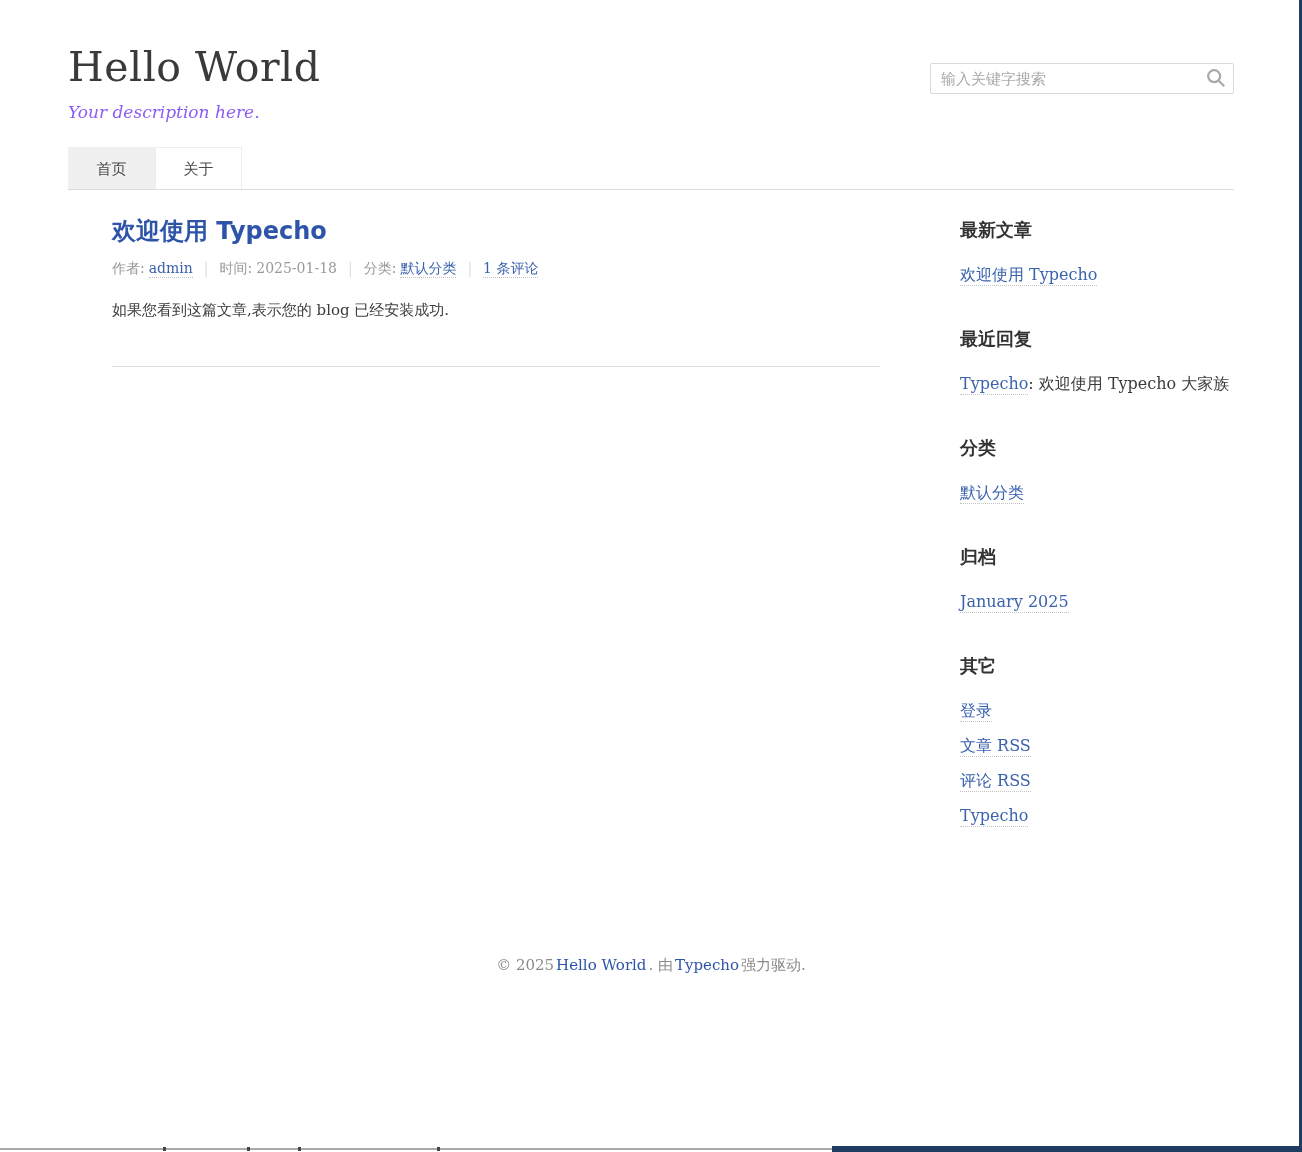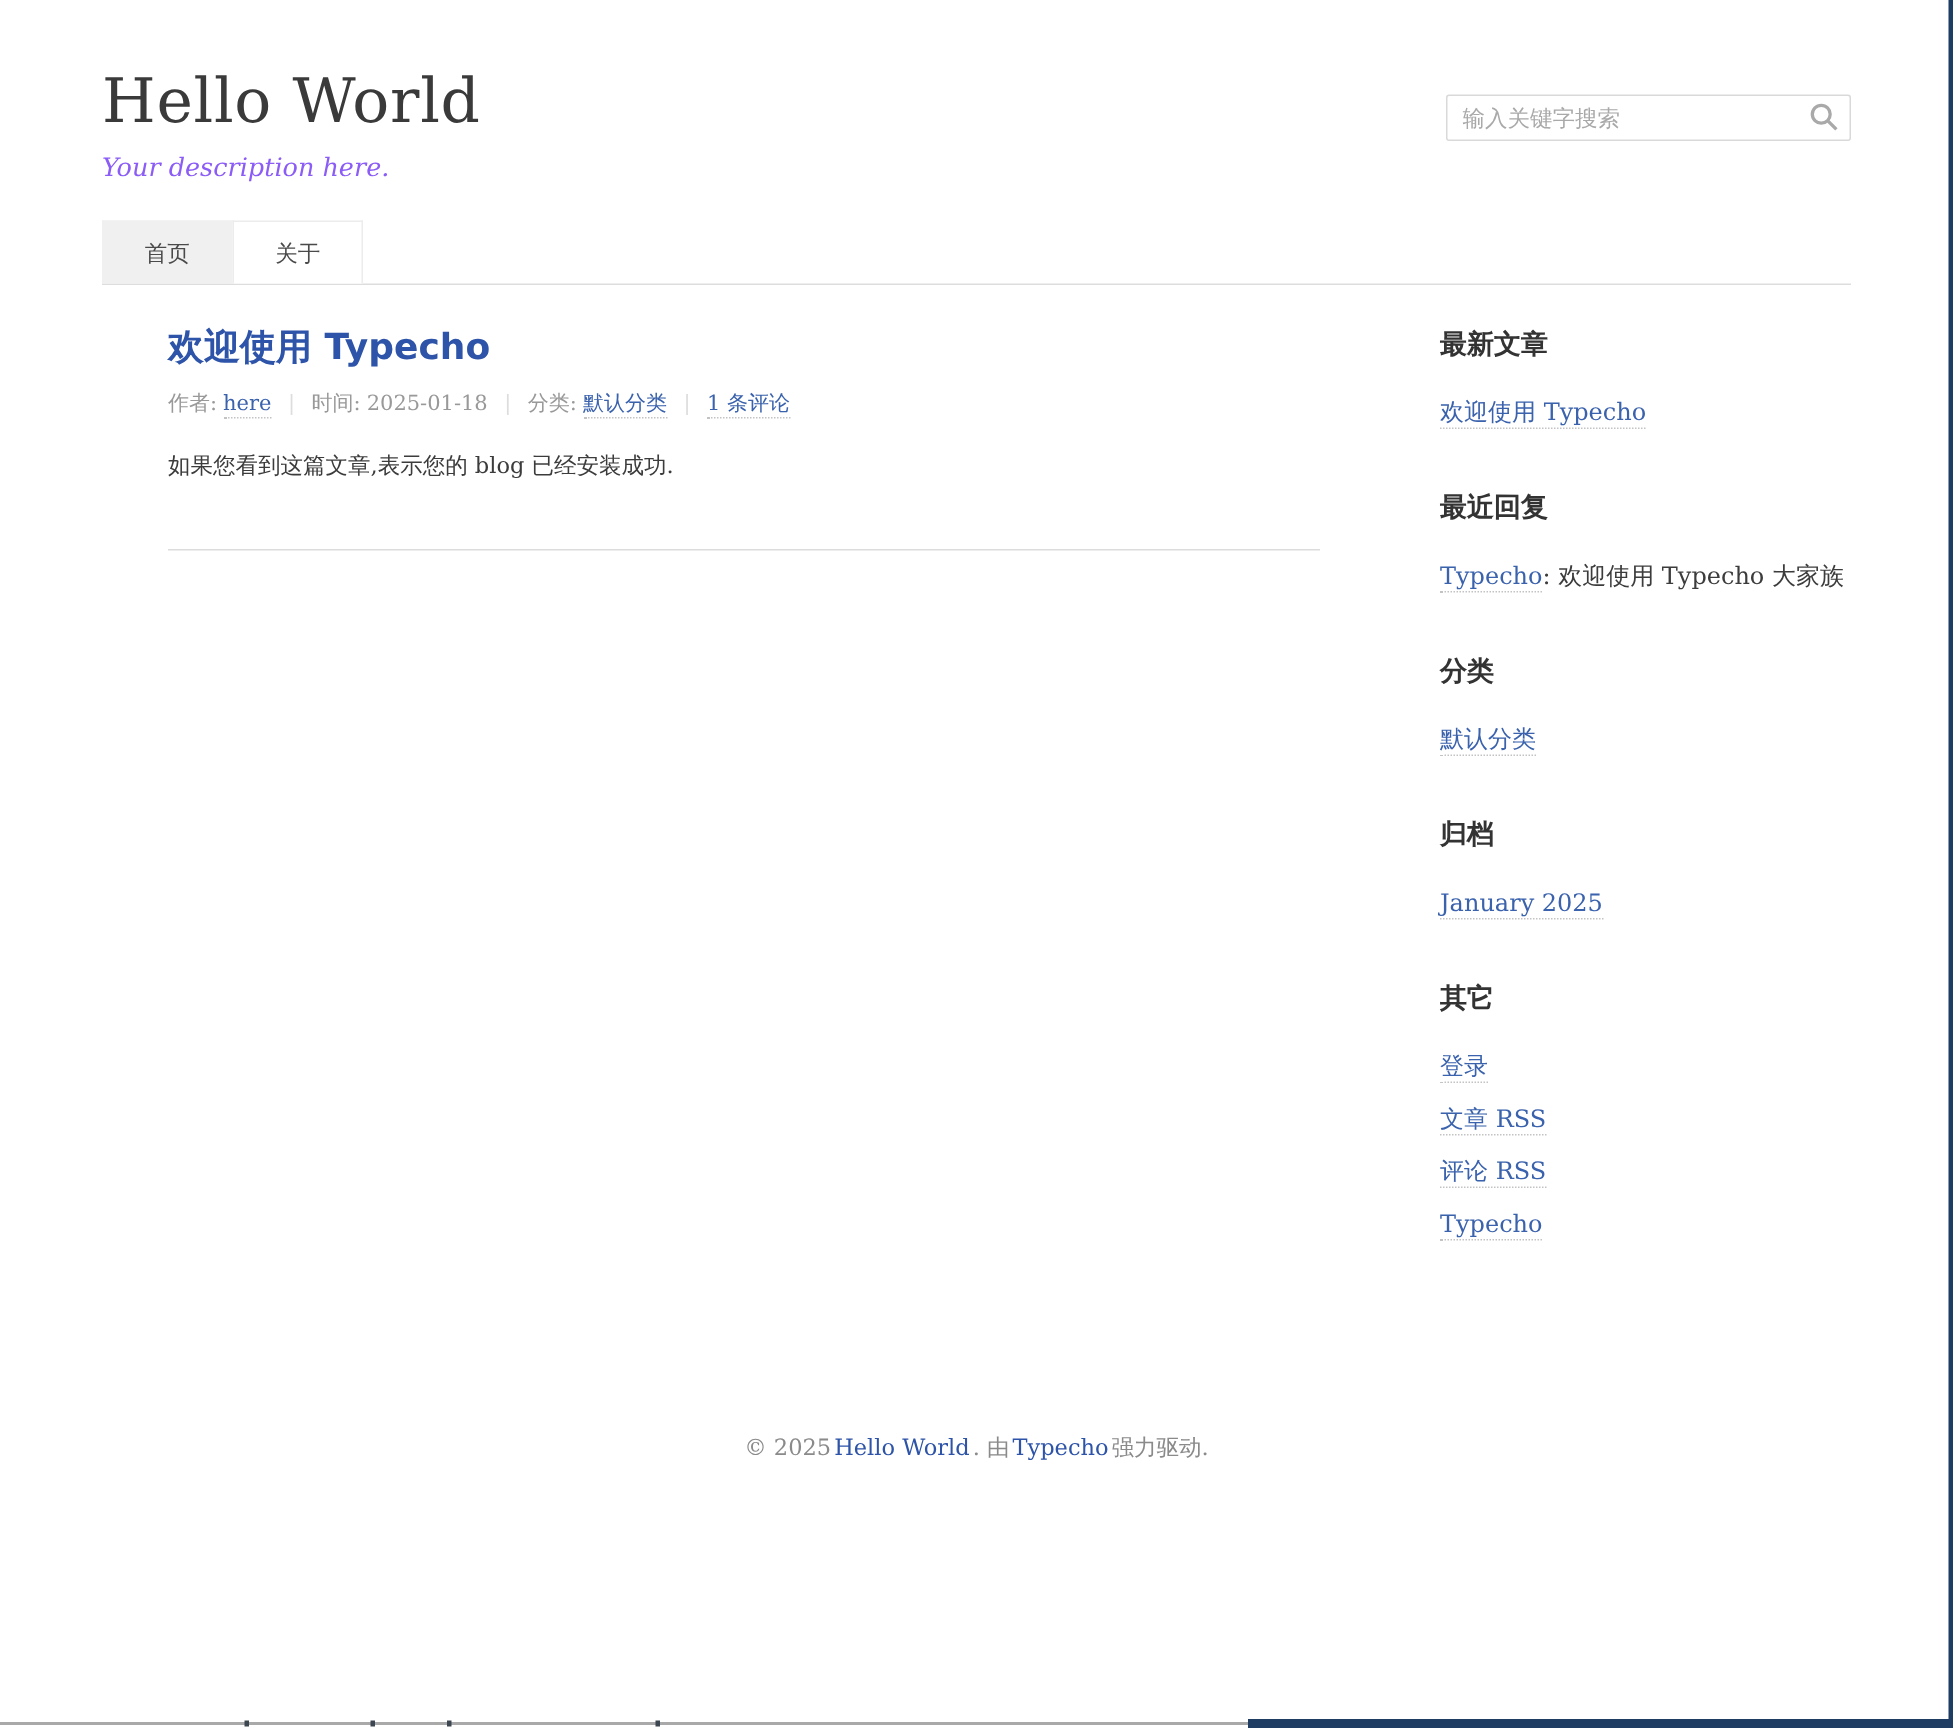--- a/index.html
+++ b/index.html
@@ -18,21 +18,21 @@
     font-family: "DejaVu Serif", serif;
     font-size: 41px; font-weight: 400; color: #3a3a3a;
     letter-spacing: 0.5px; line-height: 50px;
   }
   .site-title a { color: #3a3a3a; text-decoration: none; cursor: pointer; }
   .site-description {
     font-style: italic; color: #8b5cf6; font-size: 17px; margin-top: 10px;
   }
   .search-form { position: absolute; top: 63px; right: 0; }
   .search-input {
-    width: 270px; height: 31px; border: 1px solid #d9d9d9; border-radius: 2px;
+    width: 304px; height: 31px; border: 1px solid #d9d9d9; border-radius: 2px;
     padding: 0 34px 0 10px; font-size: 15px; color: #555; outline: none;
     font-family: "DejaVu Sans", sans-serif; background: #fff;
   }
   .search-input::placeholder { color: #a9a9a9; }
   .search-btn {
     position: absolute; right: 6px; top: 4px; width: 24px; height: 24px;
     background: transparent; border: none; cursor: pointer; padding: 0;
   }
   .main-nav { margin-top: 25px; display: flex; }
   .nav-item {
@@ -131,21 +131,21 @@
   </header>
 
   <div class="content-row">
 
     <main class="main-col">
       <article>
         <h2 class="post-title">
           <a>欢迎使用 Typecho</a>
         </h2>
         <div class="post-meta">
-          <span class="lbl">作者:</span><a>here</a><span class="sep">|</span><span class="lbl">时间:</span><span>2025-01-18</span><span class="sep">|</span><span class="lbl">分类:</span><a>默认分类</a><span class="sep">|</span><a>1 条评论</a>
+          <span class="lbl">作者:</span><a>admin</a><span class="sep">|</span><span class="lbl">时间:</span><span>2025-01-18</span><span class="sep">|</span><span class="lbl">分类:</span><a>默认分类</a><span class="sep">|</span><a>1 条评论</a>
         </div>
         <p class="post-body">如果您看到这篇文章,表示您的 blog 已经安装成功.</p>
       </article>
       <hr class="post-divider">
     </main>
 
     <aside class="sidebar">
 
       <section class="widget">
         <h3 class="widget-title">最新文章</h3>

